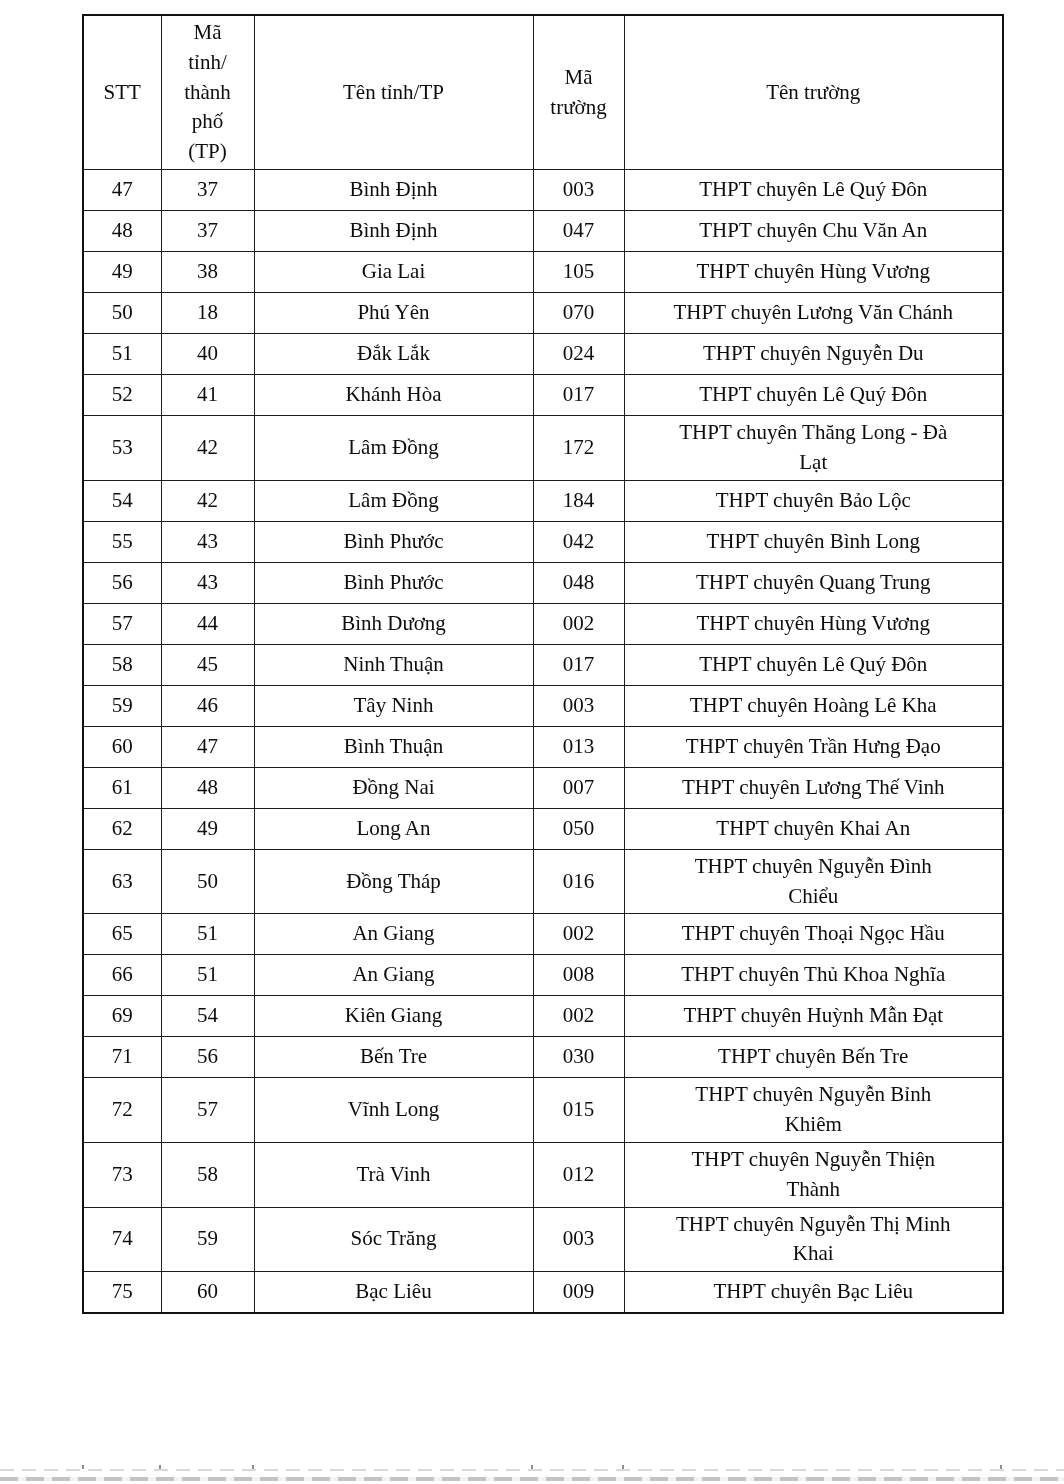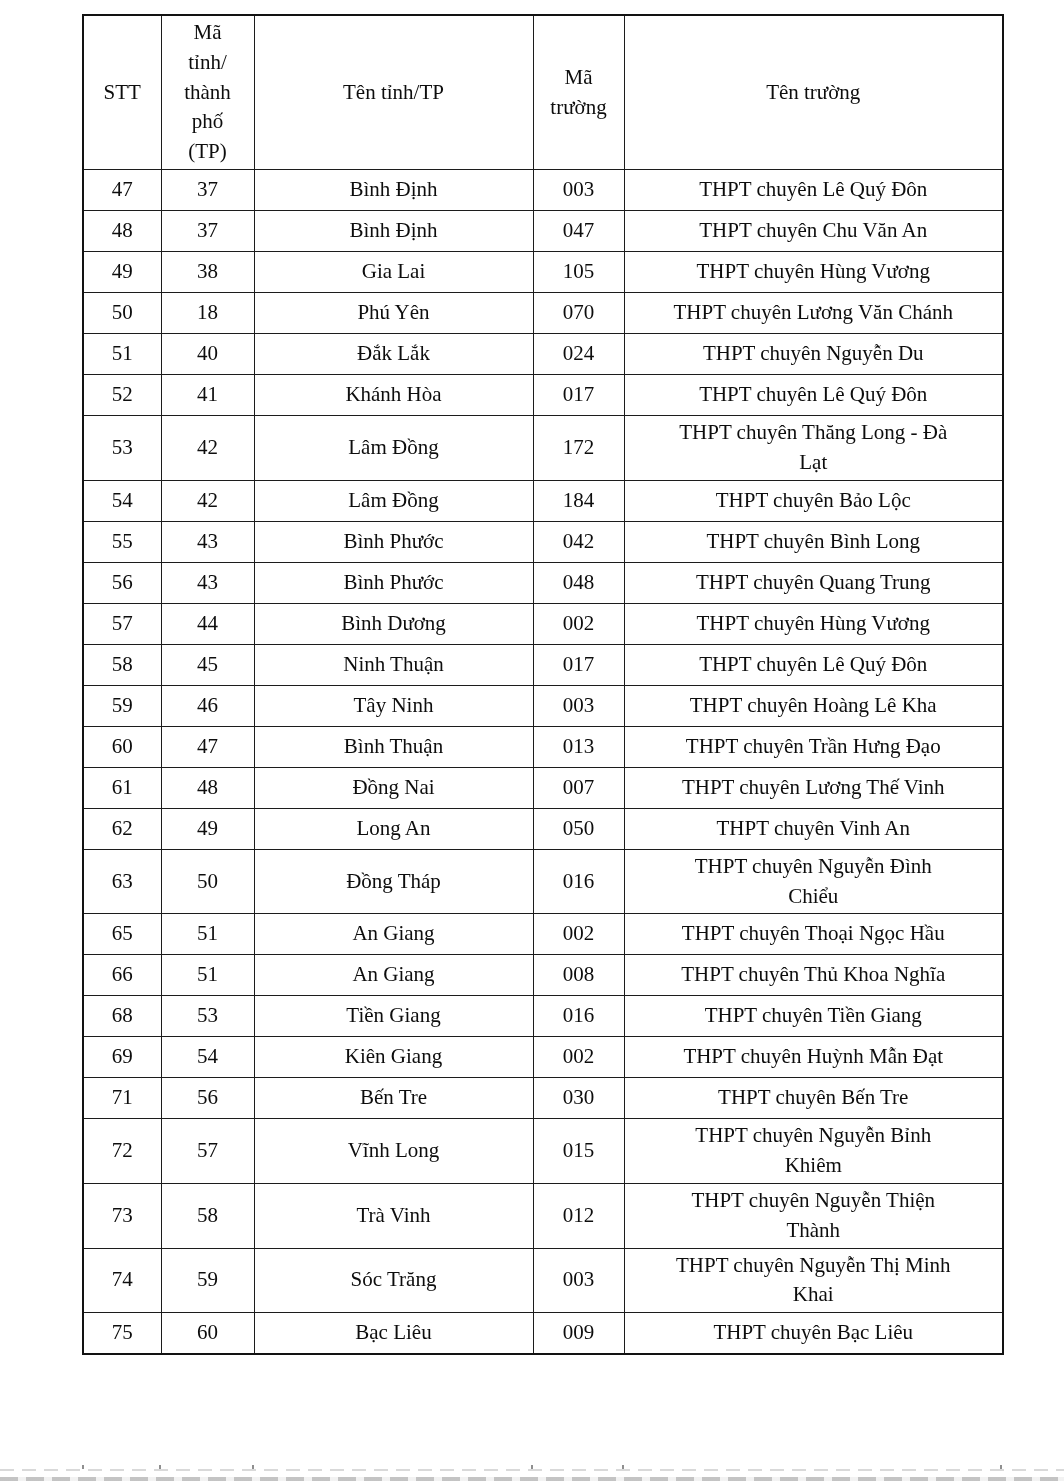--- a/index.html
+++ b/index.html
@@ -213,21 +213,21 @@
     <td class="c-pcode">48</td>
     <td class="c-prov">Đồng Nai</td>
     <td class="c-scode">007</td>
     <td class="c-school">THPT chuyên Lương Thế Vinh</td>
   </tr>
         <tr>
     <td class="c-stt">62</td>
     <td class="c-pcode">49</td>
     <td class="c-prov">Long An</td>
     <td class="c-scode">050</td>
-    <td class="c-school">THPT chuyên Vinh An</td>
+    <td class="c-school">THPT chuyên Khai An</td>
   </tr>
         <tr class="tall">
     <td class="c-stt">63</td>
     <td class="c-pcode">50</td>
     <td class="c-prov">Đồng Tháp</td>
     <td class="c-scode">016</td>
     <td class="c-school">THPT chuyên Nguyễn Đình
 Chiểu</td>
   </tr>
         <tr>
@@ -238,27 +238,20 @@
     <td class="c-school">THPT chuyên Thoại Ngọc Hầu</td>
   </tr>
         <tr>
     <td class="c-stt">66</td>
     <td class="c-pcode">51</td>
     <td class="c-prov">An Giang</td>
     <td class="c-scode">008</td>
     <td class="c-school">THPT chuyên Thủ Khoa Nghĩa</td>
   </tr>
         <tr>
-    <td class="c-stt">68</td>
-    <td class="c-pcode">53</td>
-    <td class="c-prov">Tiền Giang</td>
-    <td class="c-scode">016</td>
-    <td class="c-school">THPT chuyên Tiền Giang</td>
-  </tr>
-        <tr>
     <td class="c-stt">69</td>
     <td class="c-pcode">54</td>
     <td class="c-prov">Kiên Giang</td>
     <td class="c-scode">002</td>
     <td class="c-school">THPT chuyên Huỳnh Mẫn Đạt</td>
   </tr>
         <tr>
     <td class="c-stt">71</td>
     <td class="c-pcode">56</td>
     <td class="c-prov">Bến Tre</td>

